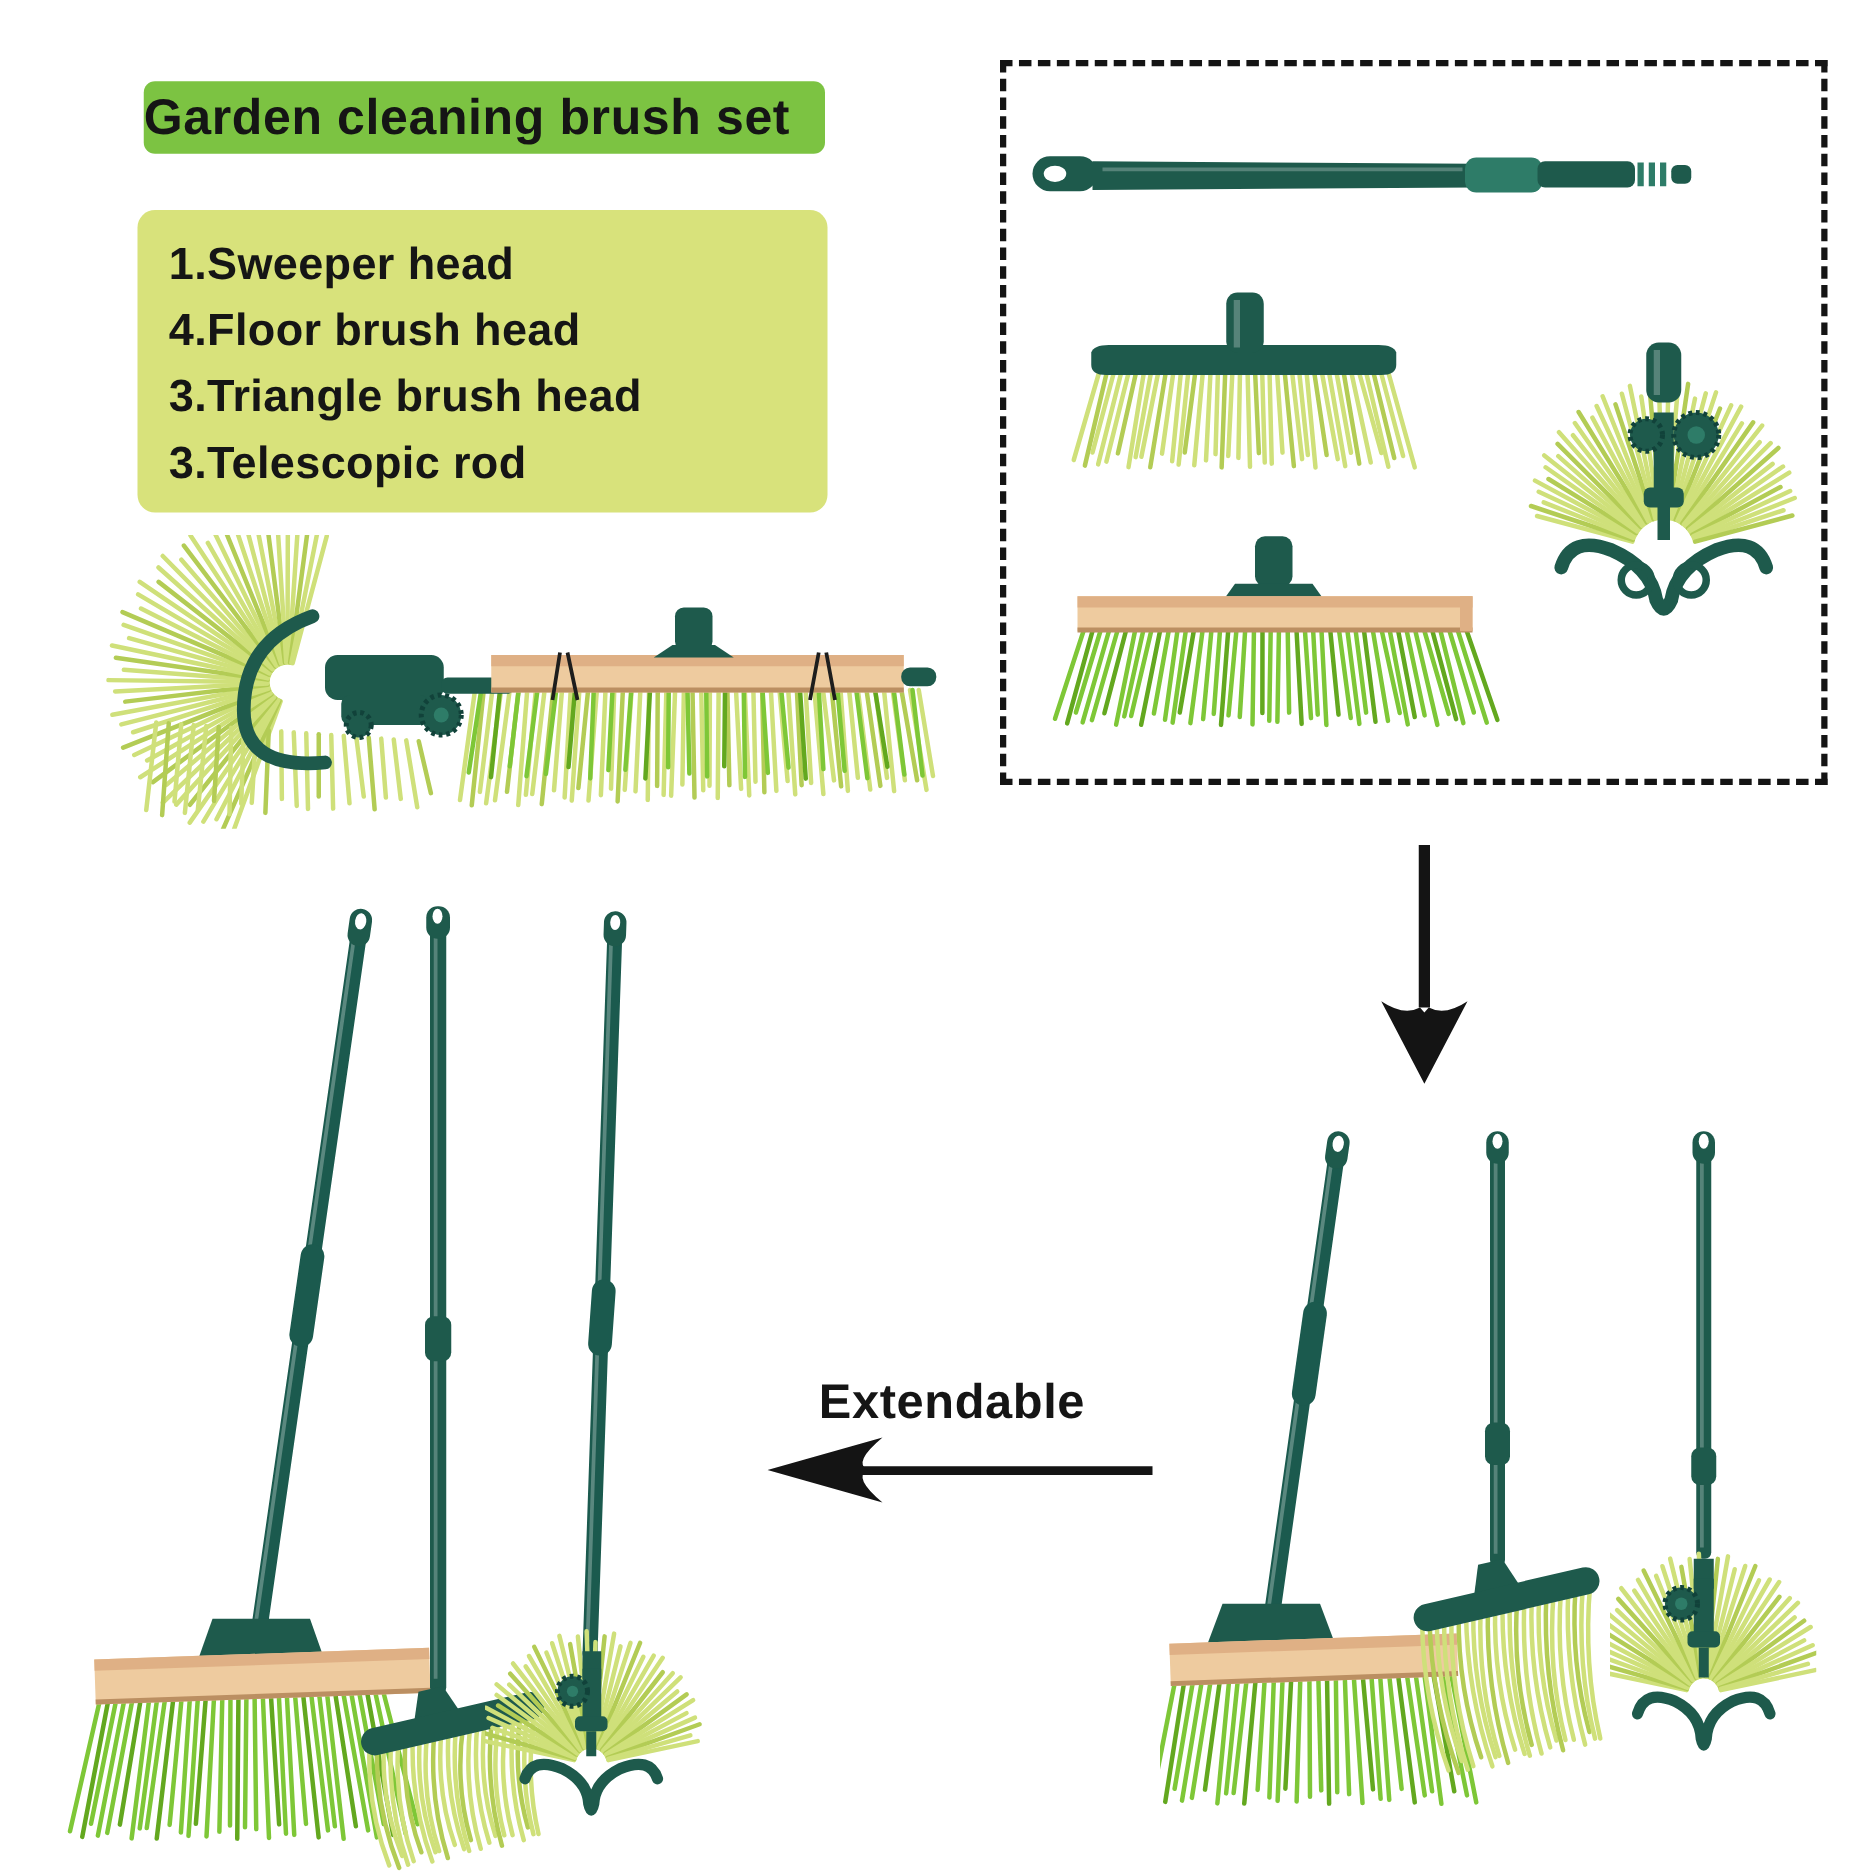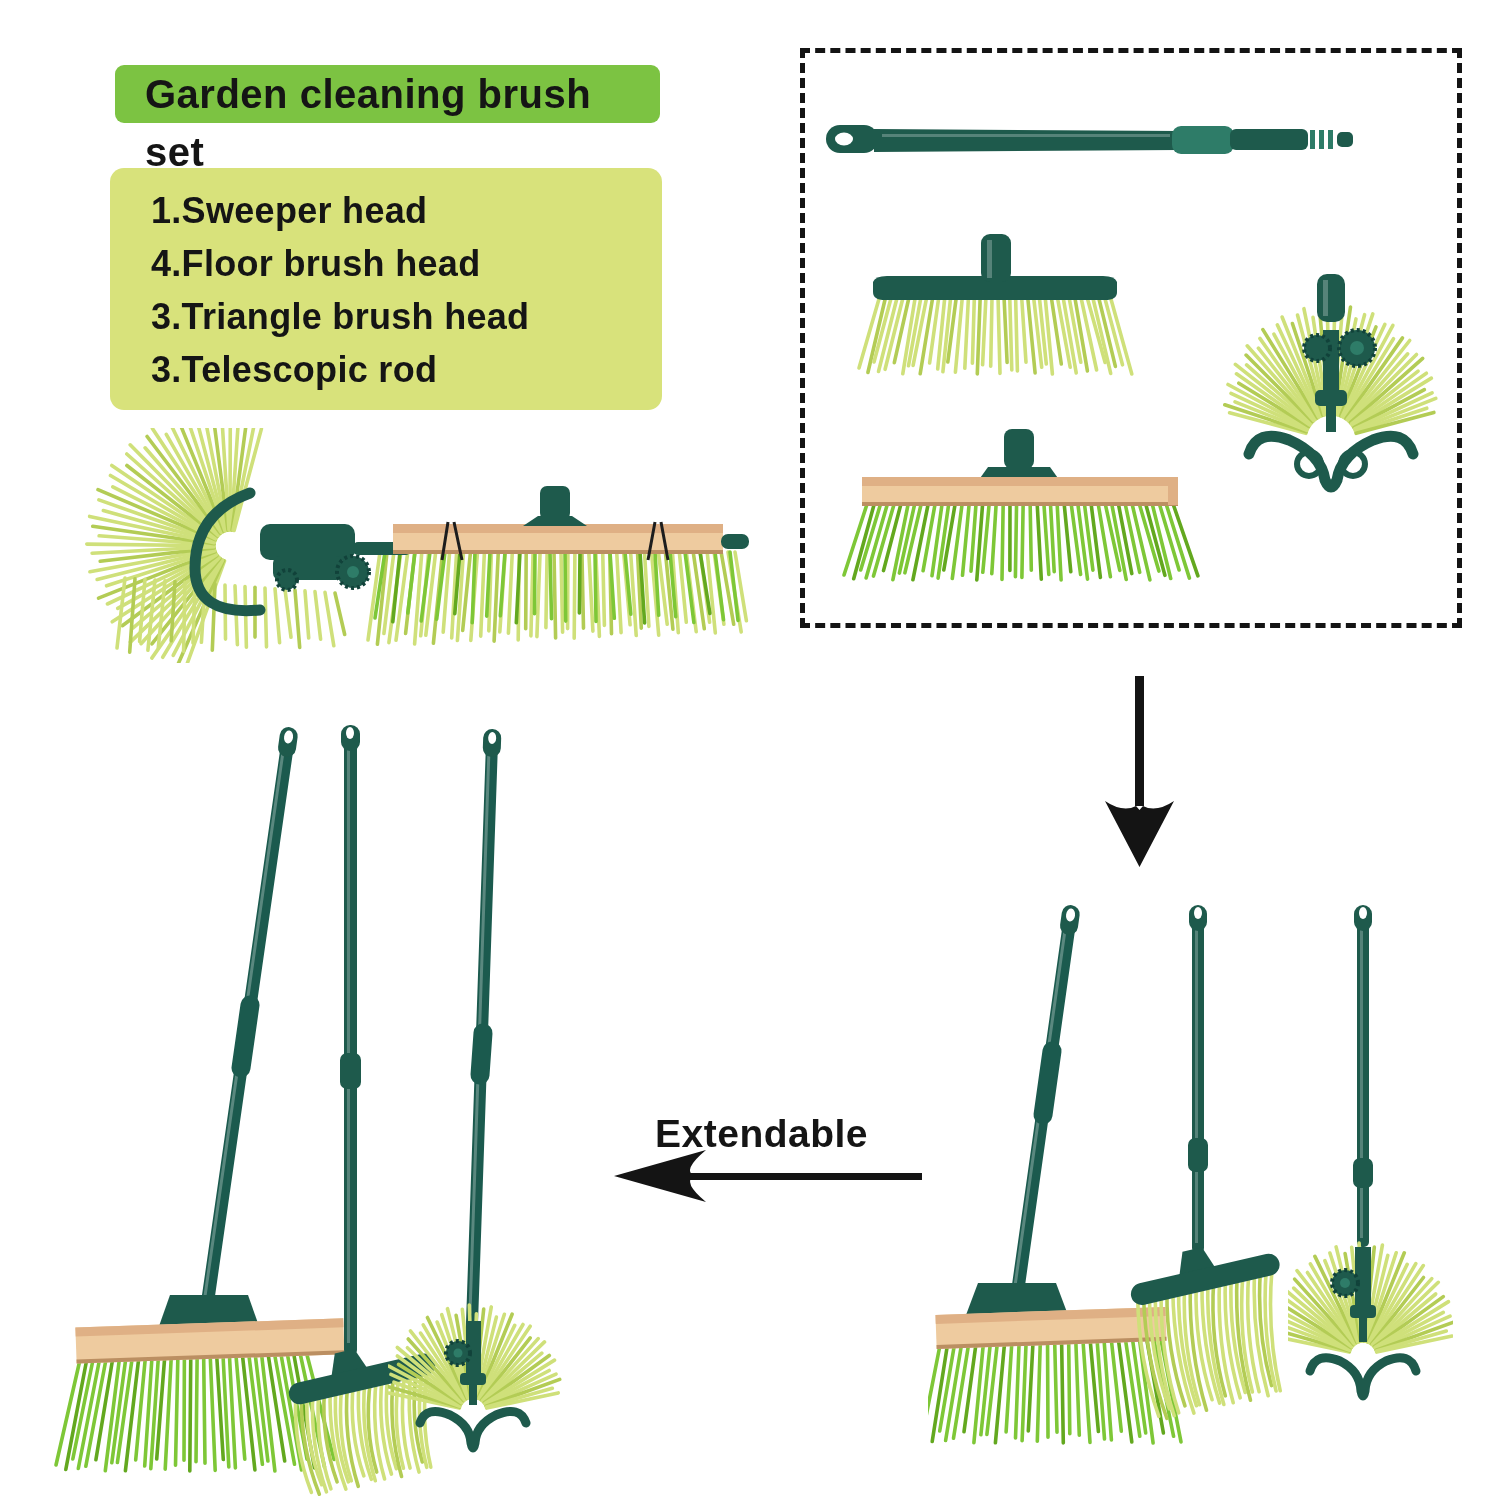--- a/index.html
+++ b/index.html
@@ -2,23 +2,23 @@
 <html style="--background: #ffffff; --title-box-bg: #7cc342; --list-box-bg: #d8e27b; --text: #151515; --arrow: #141414; --dashed-border: #141414; --handle-dark-green: #1b5a4e; --handle-darker: #11423a; --handle-highlight: #2e7c68; --head-plastic: #1e5a4c; --bristle-light: #cfe07a; --bristle-light-stroke: #b3cc55; --bristle-vivid: #7ec737; --bristle-vivid-stroke: #63a81f; --wood-light: #eecb9f; --wood-mid: #dfb085; --wood-dark: #bb8f62;"><head>
 <meta charset="utf-8">
 <style>
   html,body{margin:0;padding:0;}
   body{width:1500px;height:1500px;font-family:"Liberation Sans",sans-serif;}
   .canvas{position:relative;width:1500px;height:1500px;background:var(--background,#fff);overflow:hidden;}
   .abs{position:absolute;}
 
   .title-box{left:115px;top:65px;width:545px;height:58px;background:var(--title-box-bg);
     border-radius:9px;font-size:40px;font-weight:bold;color:var(--text);
-    line-height:58px;padding-left:30px;box-sizing:border-box;letter-spacing:.5px;}
+    line-height:58px;box-sizing:border-box;letter-spacing:.5px;}
   .list-box{left:110px;top:168px;width:552px;height:242px;background:var(--list-box-bg);
-    border-radius:14px;padding:16px 0 0 41px;box-sizing:border-box;}
+    border-radius:14px;padding:16px 0 0 25px;box-sizing:border-box;}
   .list-box .li{font-size:36px;font-weight:bold;color:var(--text);line-height:53px;letter-spacing:.3px;}
 
   .parts-box{left:800px;top:48px;width:662px;height:580px;border:5px dashed var(--dashed-border);
     box-sizing:border-box;background:transparent;}
 
   .ext-label{font-size:39px;font-weight:bold;color:var(--text);letter-spacing:.5px;}
 
   
   .pl{fill:var(--head-plastic);}
   .pl2{fill:var(--handle-highlight);}
@@ -411,21 +411,21 @@
     <path d="M620,94 L613,132 M626,94 L633,132" class="tie"></path>
     <rect x="686" y="106" width="28" height="15" rx="7" class="pl"></rect>
   </svg>
 
   <svg class="abs" style="left:1104px;top:676px;" width="74" height="192" viewBox="0 0 74 192">
     <rect x="31" y="0" width="9" height="130" class="ink"></rect>
     <path d="M35.5,191 L1,125 Q19,137 32,130 L35.5,134 L39,130 Q52,137 70,125 Z" class="ink"></path>
   </svg>
 
   <div class="abs" style="left:610px;top:1100px;width:330px;height:110px;">
-    <div class="ext-label" style="position:absolute;left:45px;top:12px;">Extendable</div>
+    <div class="ext-label" style="position:absolute;left:45px;top:0;">Extendable</div>
     <svg style="position:absolute;left:0;top:48px;" width="320" height="56" viewBox="0 0 320 56">
       <rect x="78" y="25" width="234" height="7" class="ink"></rect>
       <path d="M4,28 L96,2 Q72,22 84,28 Q72,34 96,54 Z" class="ink"></path>
     </svg>
   </div>
 
   <svg class="abs" style="left:928px;top:903px;" width="310" height="562" viewBox="0 0 310 562">
     <line x1="142" y1="16" x2="88" y2="400" class="hl"></line>
     <line x1="138" y1="20" x2="86" y2="390" class="hlshine"></line>
     <line x1="124" y1="148" x2="115" y2="212" class="hlc"></line>

